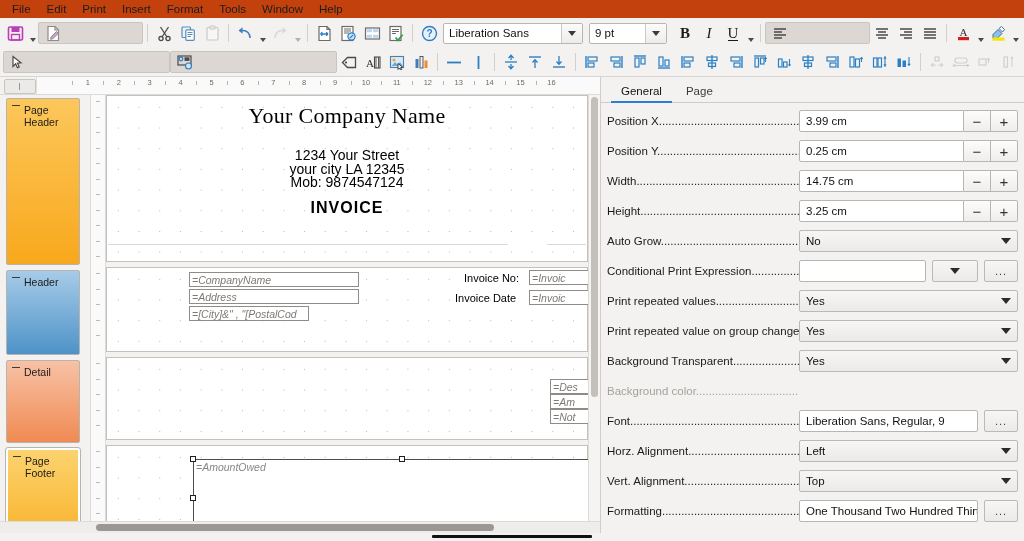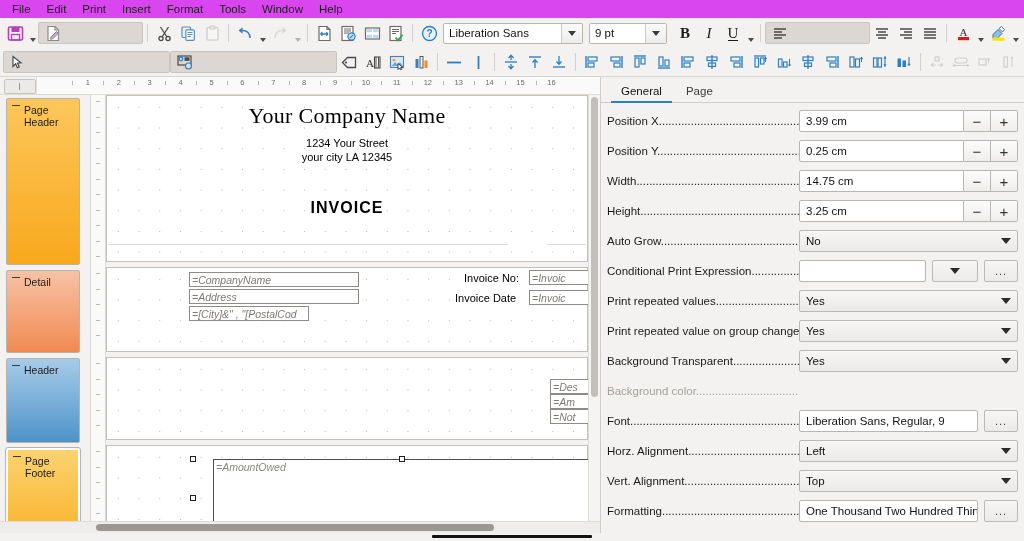--- a/index.html
+++ b/index.html
@@ -6,21 +6,21 @@
   body{
     width:1024px;height:541px;overflow:hidden;
     background:#f3f1ef;
     font-family:"Liberation Sans", sans-serif;
     font-size:12px;color:#1a1a1a;
     -webkit-font-smoothing:antialiased;
   }
   .app{width:1024px;height:541px;position:relative;display:flex;flex-direction:column;background:#f4f2f0;}
 
   
-  .menubar{height:18px;display:flex;align-items:center;padding:0 4px;background:#d946ef;flex:0 0 auto;}
+  .menubar{height:18px;display:flex;align-items:center;padding:0 4px;background:#c2410c;flex:0 0 auto;}
   .menubar .mi{font-size:11.5px;padding:1px 8px;color:#1d1d1d;line-height:16px;cursor:default;}
 
   
   .toolbar{display:flex;align-items:center;background:#f4f2f0;flex:0 0 auto;}
   .tb1{height:30px;padding:0 3px;}
   .tb2{height:28px;padding:0 3px;border-bottom:1px solid #d7d4d1;}
   .tbtn{width:24px;height:24px;display:flex;align-items:center;justify-content:center;border-radius:3px;position:relative;flex:0 0 auto;}
   .tbtn.sel{background:#dcd7d2;border:1px solid #cbc5bf;box-sizing:border-box;}
   .tbtn.dis{opacity:.33;}
   .sep{width:1px;height:18px;background:#d3cfcb;margin:0 4px;flex:0 0 auto;}
@@ -68,30 +68,30 @@
   .canvaswrap{flex:1 1 auto;position:relative;overflow:hidden;background:#f4f2f0;}
   .band{position:absolute;left:0;right:12px;background:#fff;border:1px solid #c4c0bc;box-sizing:border-box;
         background-image:radial-gradient(#b9b5b1 0.6px, transparent 0.6px);background-size:20.7px 20.7px;background-position:1px 1px;}
   .band.b1{top:0;height:167px;}
   .band.b2{top:172px;height:85px;}
   .band.b3{top:262px;height:83px;}
   .band.b4{top:350px;height:105px;}
 
   
   .cname{position:absolute;left:0;right:0;top:7px;text-align:center;font-family:"Liberation Serif",serif;font-size:22px;letter-spacing:.3px;color:#000;}
-  .caddr{position:absolute;left:0;right:0;top:41px;text-align:center;font-size:11px;line-height:13.5px;color:#000;}
+  .caddr{position:absolute;left:0;right:0;top:53px;text-align:center;font-size:14px;line-height:13.5px;color:#000;}
   .cinv{position:absolute;left:0;right:0;top:103px;text-align:center;font-size:16px;font-weight:bold;letter-spacing:1px;color:#000;}
   .rule{position:absolute;height:1px;background:#d9d9d9;}
 
   .fld{position:absolute;box-sizing:border-box;border:1px solid #8f8b87;background:#fff;
        font-size:10.5px;font-style:italic;color:#7d7975;padding:1px 2px;white-space:nowrap;overflow:hidden;line-height:12px;}
   .stat{position:absolute;font-size:11px;color:#000;white-space:nowrap;}
 
   
-  .selbox{position:absolute;box-sizing:border-box;border:1px solid #4d4d4d;background:#fff;margin-left:20px;}
+  .selbox{position:absolute;box-sizing:border-box;border:1px solid #4d4d4d;background:#fff;}
   .hnd{position:absolute;width:6px;height:6px;background:#fff;border:1px solid #1f1f1f;box-sizing:border-box;}
 
   .hscroll{position:absolute;left:0;right:0;bottom:0;height:11px;background:#efedeb;border-top:1px solid #dedad6;}
   .hscroll .thumb{position:absolute;left:96px;top:2px;height:7px;width:398px;background:#9b9792;border-radius:4px;}
   .vscroll{position:absolute;top:0;bottom:11px;right:0;width:11px;background:#f6f4f2;border-left:1px solid #dedad6;}
   .vscroll .thumb{position:absolute;left:2px;top:2px;width:7px;height:300px;background:#c3bfbb;border-radius:4px;}
 
   
   .props{flex:1 1 auto;background:#f4f2f0;border-left:1px solid #d0ccc8;display:flex;flex-direction:column;min-width:0;}
   .tabs{height:25px;display:flex;align-items:flex-end;padding-left:8px;border-bottom:1px solid #cfcbc7;flex:0 0 auto;}
@@ -573,27 +573,27 @@
           </div>
       </div>
 
       <div class="editbody">
 
         <div class="sections">
           <div class="sec s-pageheader">
             <div class="minus"></div>
             <div class="lbl">Page Header</div>
           </div>
+          <div class="sec s-header">
+            <div class="minus"></div>
+            <div class="lbl">Header</div>
+          </div>
           <div class="sec s-detail">
             <div class="minus"></div>
             <div class="lbl">Detail</div>
-          </div>
-          <div class="sec s-header">
-            <div class="minus"></div>
-            <div class="lbl">Header</div>
           </div>
           <div class="sec s-pagefooter">
             <div class="minus"></div>
             <div class="lbl">Page Footer</div>
           </div>
         </div>
 
         <div class="vruler" id="vruler">
             <div class="vtk" style="top: 6px;"></div>
             <div class="vtk" style="top: 21.5px;"></div>
@@ -624,20 +624,21 @@
             <div class="vtk" style="top: 433.5px;"></div>
           </div>
 
         <div class="canvaswrap">
 
           <div class="band b1">
             <div class="cname">Your Company Name</div>
             <div class="caddr">
               <div>1234 Your Street</div>
               <div>your city LA 12345</div>
+              <div>Mob: 9874547124</div>
             </div>
             <div class="cinv">INVOICE</div>
             <div class="rule" style="left:1px;top:148px;width:400px;"></div>
             <div class="rule" style="left:440px;top:148px;right:1px;"></div>
           </div>
 
           <div class="band b2">
             <div class="fld" style="left:82px;top:21px;width:170px;height:15px;">=Address</div>
             <div class="fld" style="left:82px;top:4px;width:170px;height:15px;">=CompanyName</div>
             <div class="fld" style="left:82px;top:38px;width:120px;height:15px;">=[City]&amp;" , "[PostalCod</div>

